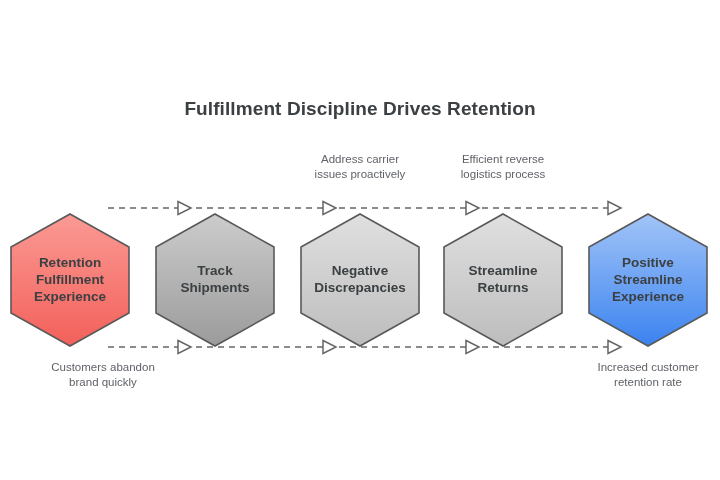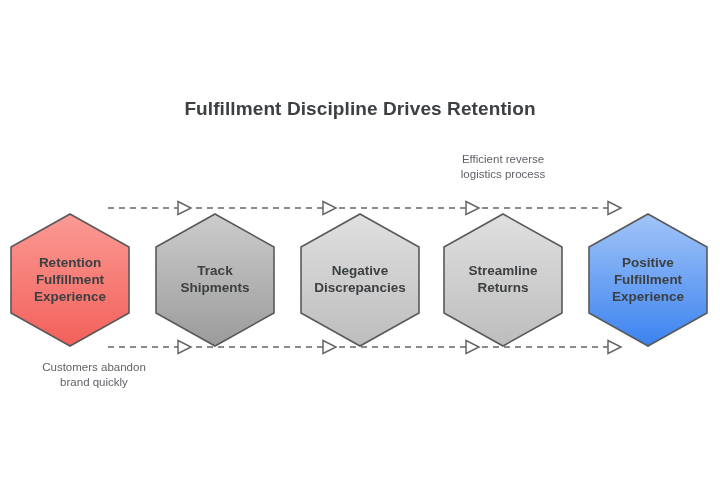--- a/index.html
+++ b/index.html
@@ -125,22 +125,26 @@
   <div class="hex-label" style="left:0px;   top:254px; width:140px;">Retention
 Fulfillment
 Experience</div>
   <div class="hex-label" style="left:145px; top:262px; width:140px;">Track
 Shipments</div>
   <div class="hex-label" style="left:290px; top:262px; width:140px;">Negative
 Discrepancies</div>
   <div class="hex-label" style="left:433px; top:262px; width:140px;">Streamline
 Returns</div>
   <div class="hex-label" style="left:578px; top:254px; width:140px;">Positive
-Fulfillment
+Streamline
 Experience</div>
 
+  <div class="caption caption-top" style="left:290px; width:140px;">Address carrier
+issues proactively</div>
   <div class="caption caption-top" style="left:433px; width:140px;">Efficient reverse
 logistics process</div>
 
-  <div class="caption caption-bottom" style="left:4px;   width:140px;padding-left:20px;">Customers abandon
+  <div class="caption caption-bottom" style="left:13px;   width:140px;padding-left:20px;">Customers abandon
 brand quickly</div>
+  <div class="caption caption-bottom" style="left:578px; width:140px;">Increased customer
+retention rate</div>
 
 </div>
 
 </body></html>

